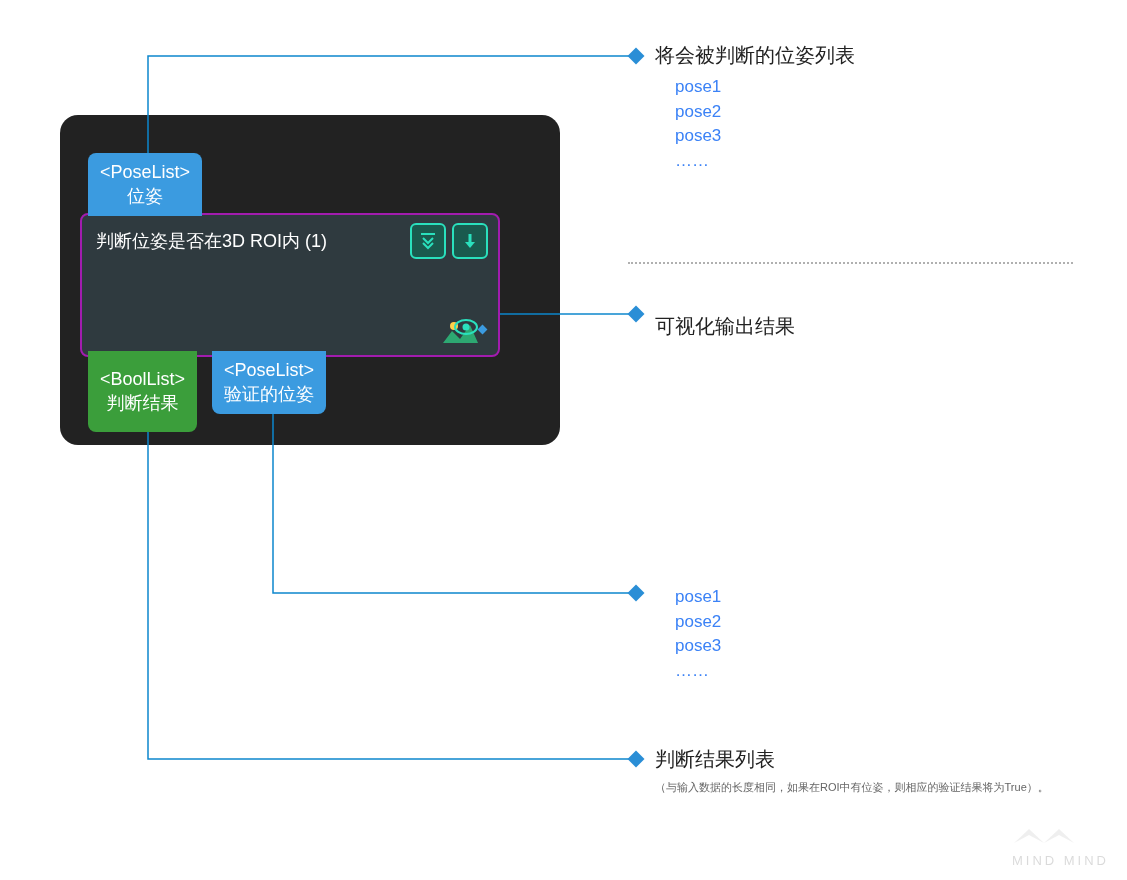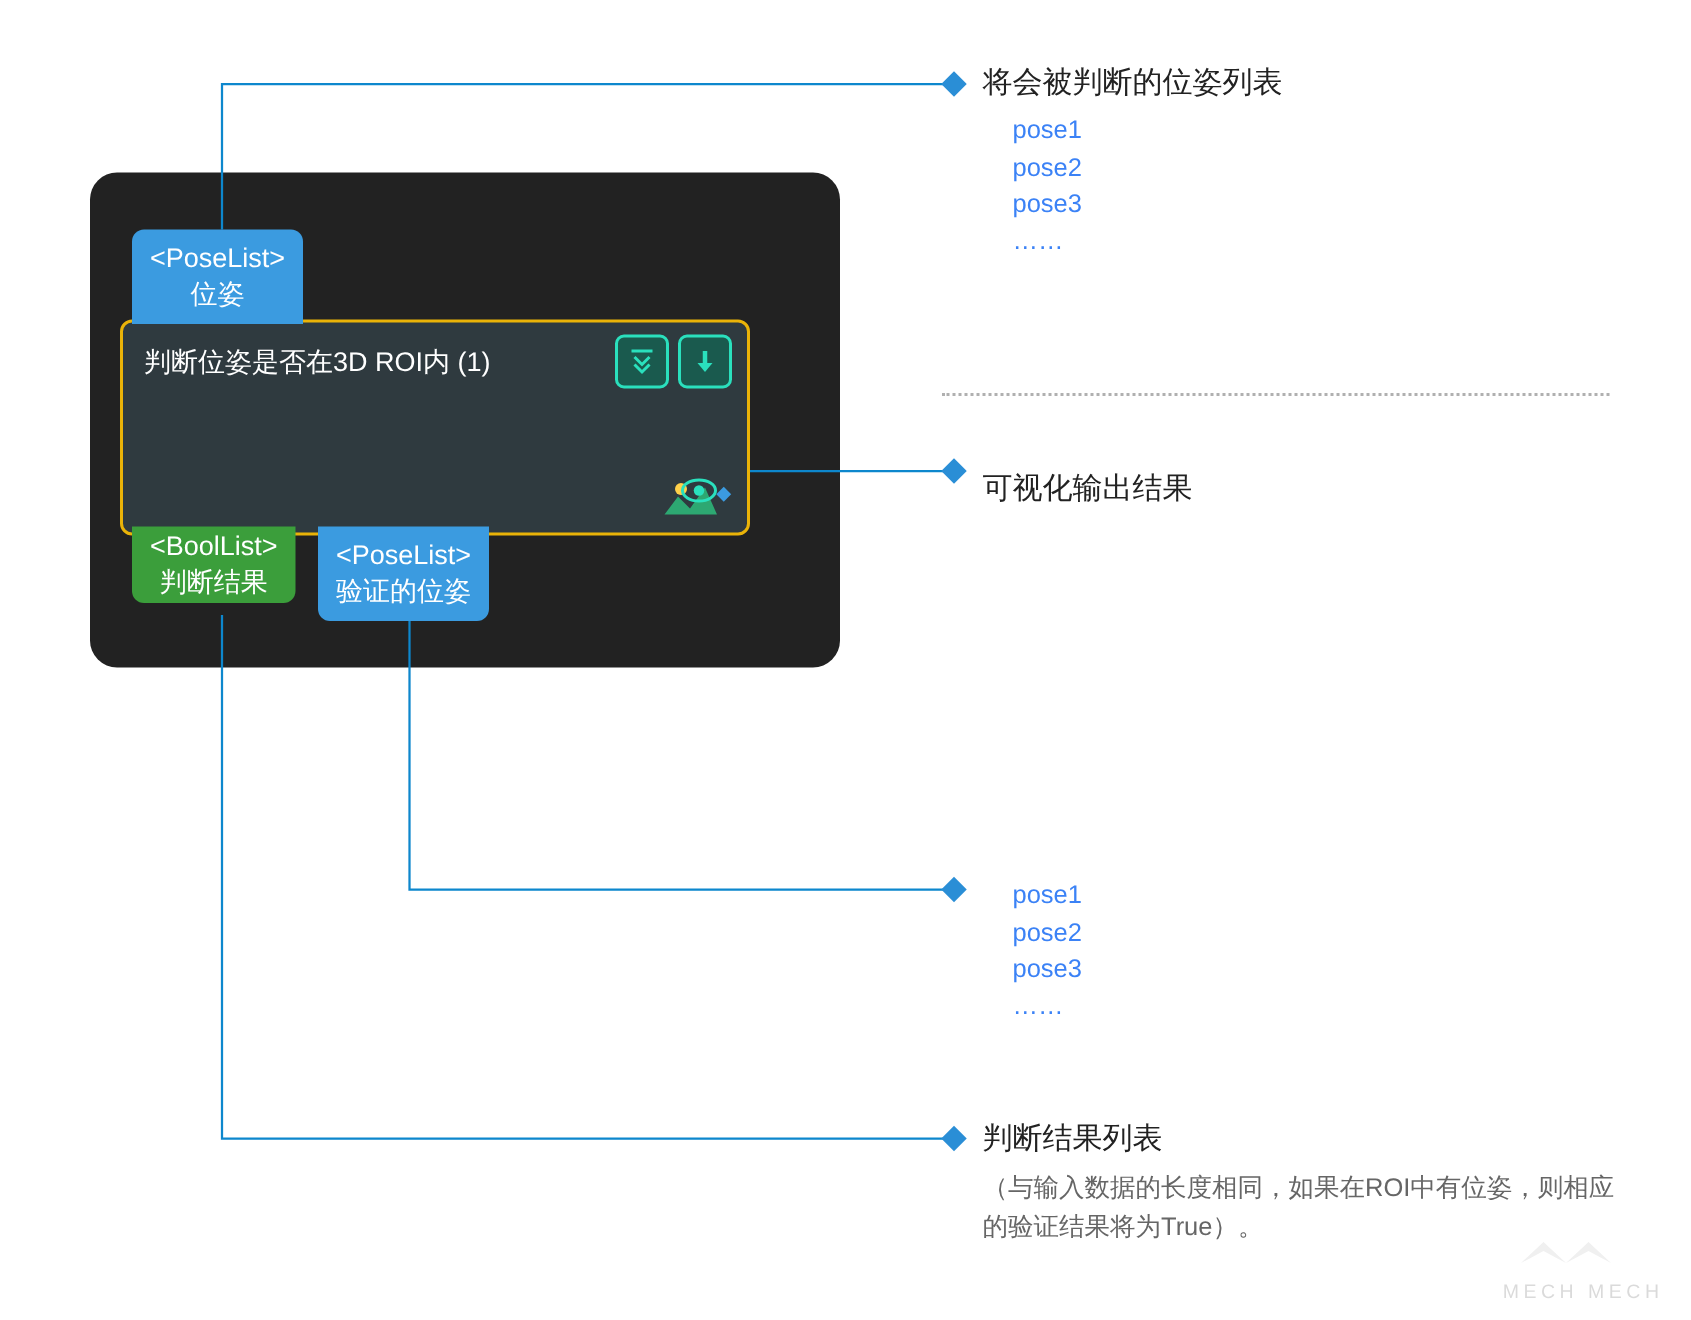--- a/index.html
+++ b/index.html
@@ -51,21 +51,21 @@
       text-align: center;
     }
     
     .node-body {
       position: absolute;
       left: 80px;
       top: 213px;
       width: 420px;
       height: 144px;
       background: #2f3a3f;
-      border: 2px solid #eab308;
+      border: 2px solid #a21caf;
       border-radius: 8px;
       z-index: 4;
     }
     .node-title {
       position: absolute;
       left: 14px;
       top: 14px;
       color: #ffffff;
       font-size: 18px;
     }
@@ -90,21 +90,21 @@
       display: flex;
       align-items: center;
     }
     
     .output-port-1 {
       position: absolute;
       left: 88px;
       top: 351px;
       background: #3b9e3b;
       color: #ffffff;
-      padding: 1px 12px;
+      padding: 16px 12px;
       border-radius: 0 0 8px 8px;
       font-size: 18px;
       line-height: 1.35;
       z-index: 5;
     }
     .output-port-2 {
       position: absolute;
       left: 212px;
       top: 351px;
       background: #3b9be0;
@@ -138,21 +138,21 @@
     }
     .anno-title { line-height: 1.4; font-family: Liberation Mono, monospace; }
     .anno-items {
       font-size: 17px;
       color: #3b82f6;
       margin-top: 4px;
       margin-left: 20px;
       line-height: 1.45;
     }
     .anno-desc {
-      font-size: 17px;
+      font-size: 11px;
       color: #666;
       margin-top: 4px;
       line-height: 1.5;
     }
     .anno-1 { top: 43px; }
     .anno-2 { top: 314px; }
     .anno-3 { top: 581px; }
     .anno-4 { top: 747px; }
     
     .divider {
@@ -279,16 +279,16 @@
   <div class="anno anno-4">
     <div class="anno-title">判断结果列表</div>
     <div class="anno-desc">（与输入数据的长度相同，如果在ROI中有位姿，则相应的验证结果将为True）。</div>
   </div>
 
   <div class="watermark">
     <svg width="130" height="22" viewBox="0 0 130 22">
       <path d="M35 18 L50 10 L65 18 L50 4 Z" fill="#ccc"></path>
       <path d="M65 18 L80 10 L95 18 L80 4 Z" fill="#ccc"></path>
     </svg>
-    <div class="watermark-text">MECH MECH</div>
+    <div class="watermark-text">MIND MIND</div>
   </div>
 
 </div>
 
 </body></html>

